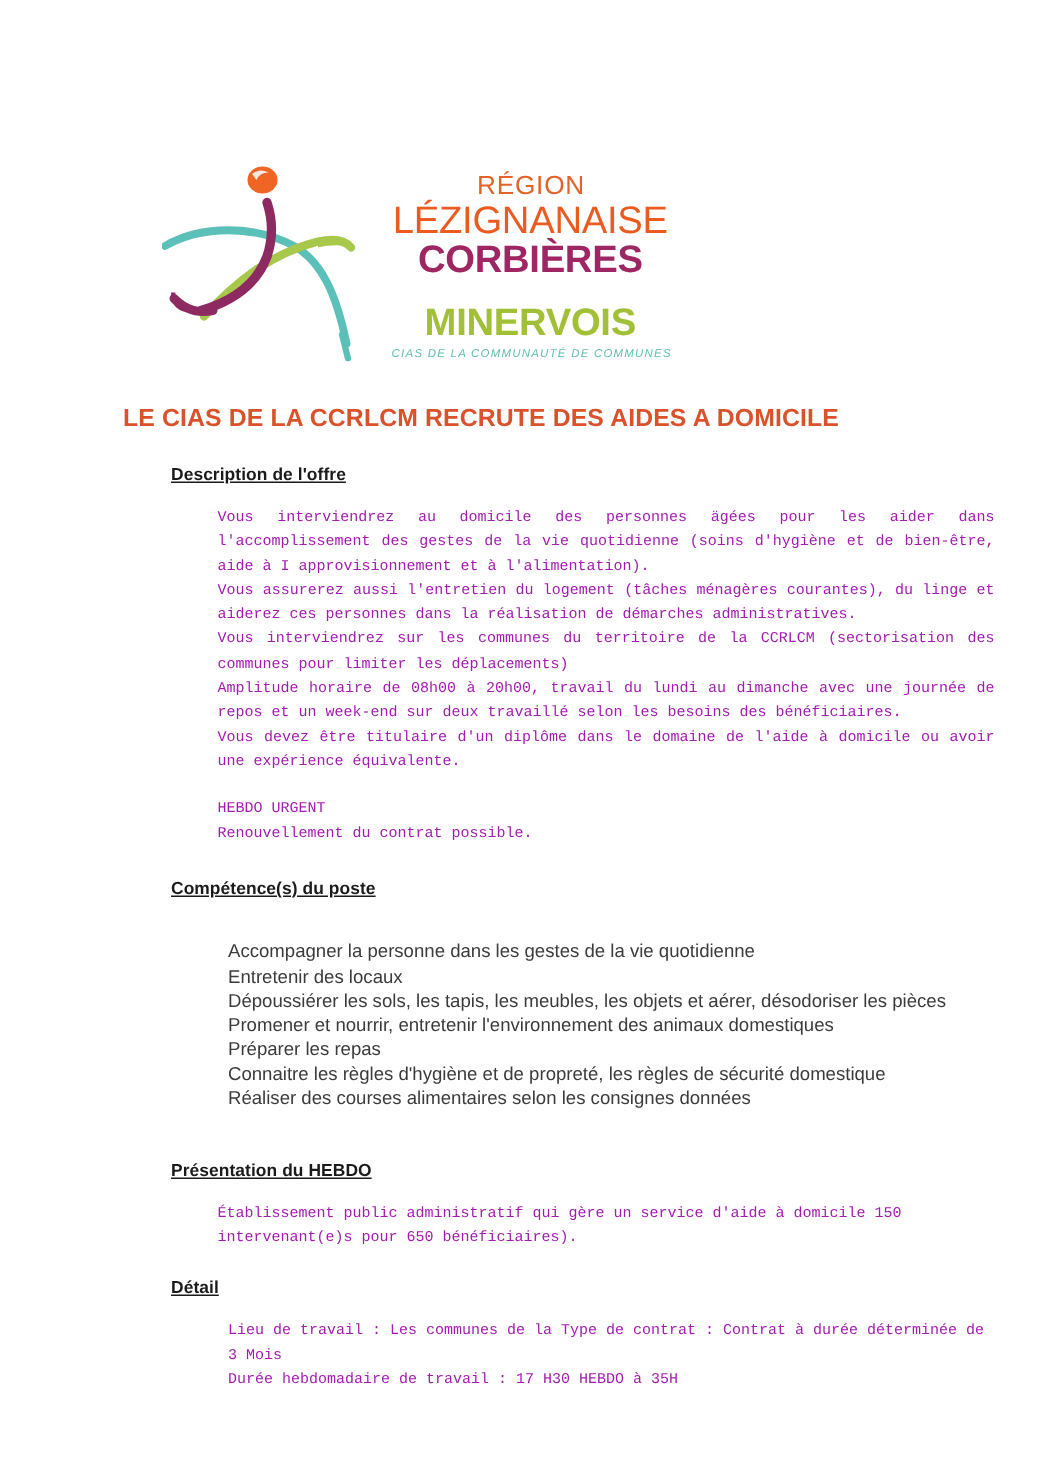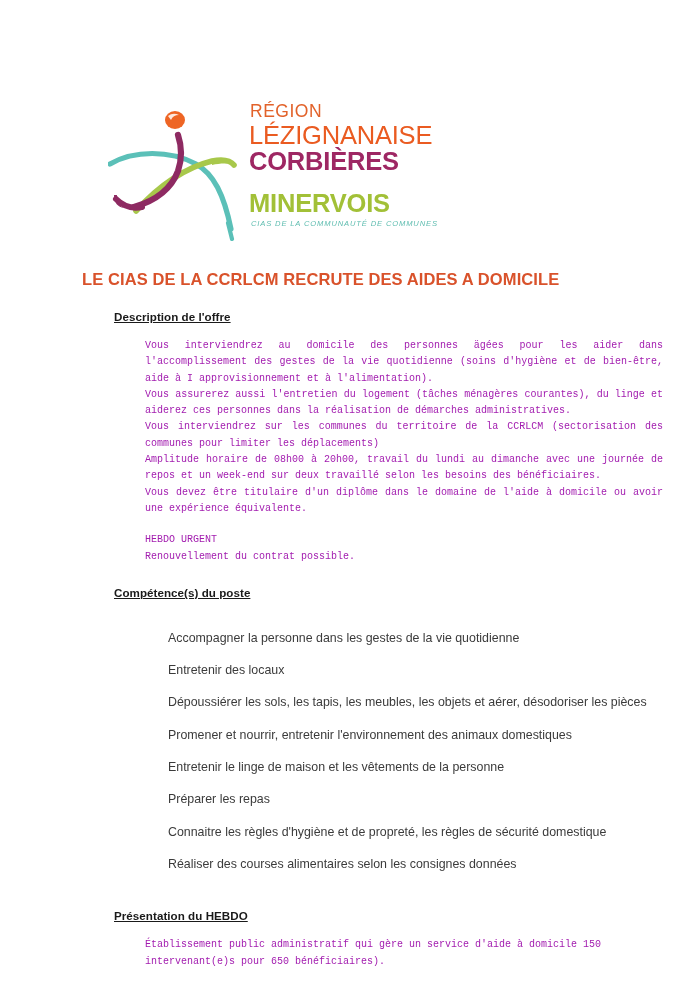--- a/index.html
+++ b/index.html
@@ -31,22 +31,23 @@
   .logo-mark {
     position: absolute;
     left: 0;
     top: 0;
     width: 132px;
     height: 138px;
   }
   .logo-word {
     position: absolute;
     left: 140px;
-    top: 0;
+    top: 12px;
     width: 210px;
+    text-align: center;
   }
   .lw-region {
     font-family: "Liberation Sans", sans-serif;
     font-size: 17.5px;
     letter-spacing: 0.5px;
     color: #E2622A;
     line-height: 1;
     margin: 0 0 1px 2px;
     font-weight: 400;
   }
@@ -135,21 +136,21 @@
 
   .list {
     margin-left: 120px;
     margin-right: 69px;
     font-size: 12.4px;
     line-height: 16.3px;
     color: #3b3b3b;
     list-style: none;
     padding: 0;
   }
-  .list li { margin: 16px; }
+  .list li { margin: 0; }
 
   .sp-a { height: 13px; }
   .sp-b { height: 18px; }
   .sp-c { height: 15px; }
 </style>
 </head>
 <body>
 
 <div class="page">
 
@@ -205,21 +206,20 @@
     <div class="sp-b"></div>
 
     <div class="section">
       <div><span class="sec-head">Compétence(s) du poste</span></div>
       <div class="sp-a"></div>
       <ul class="list">
         <li>Accompagner la personne dans les gestes de la vie quotidienne</li>
         <li>Entretenir des locaux</li>
         <li>Dépoussiérer les sols, les tapis, les meubles, les objets et aérer, désodoriser les pièces</li>
         <li>Promener et nourrir, entretenir l'environnement des animaux domestiques</li>
-        <li>Entretenir le linge de maison et les vêtements de la personne</li>
         <li>Préparer les repas</li>
         <li>Connaitre les règles d'hygiène et de propreté, les règles de sécurité domestique</li>
         <li>Réaliser des courses alimentaires selon les consignes données</li>
       </ul>
     </div>
 
     <div class="sp-b"></div>
 
     <div class="section">
       <div><span class="sec-head">Présentation du HEBDO</span></div>
@@ -228,18 +228,19 @@
         <p class="para">Établissement public administratif qui gère un service d'aide à domicile 150 intervenant(e)s pour 650 bénéficiaires).</p>
       </div>
     </div>
 
     <div class="sp-c"></div>
 
     <div class="section">
       <div><span class="sec-head">Détail</span></div>
       <div class="sp-a"></div>
       <div class="sec-body nojustify" style="margin-left:120px;">
+        <p class="para">Lieu de travail : Les communes de la Type de contrat : Contrat à durée déterminée de 3 Mois</p>
         <p class="para">Durée hebdomadaire de travail : 17 H30 HEBDO à 35H</p>
       </div>
     </div>
 
   </div>
 </div>
 
 </body></html>

